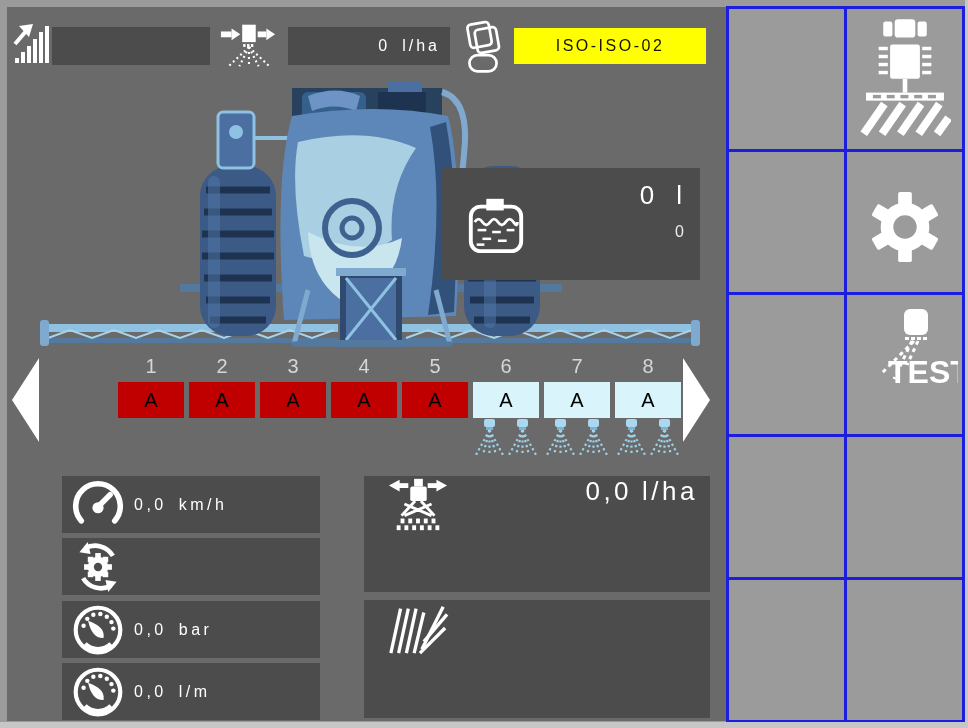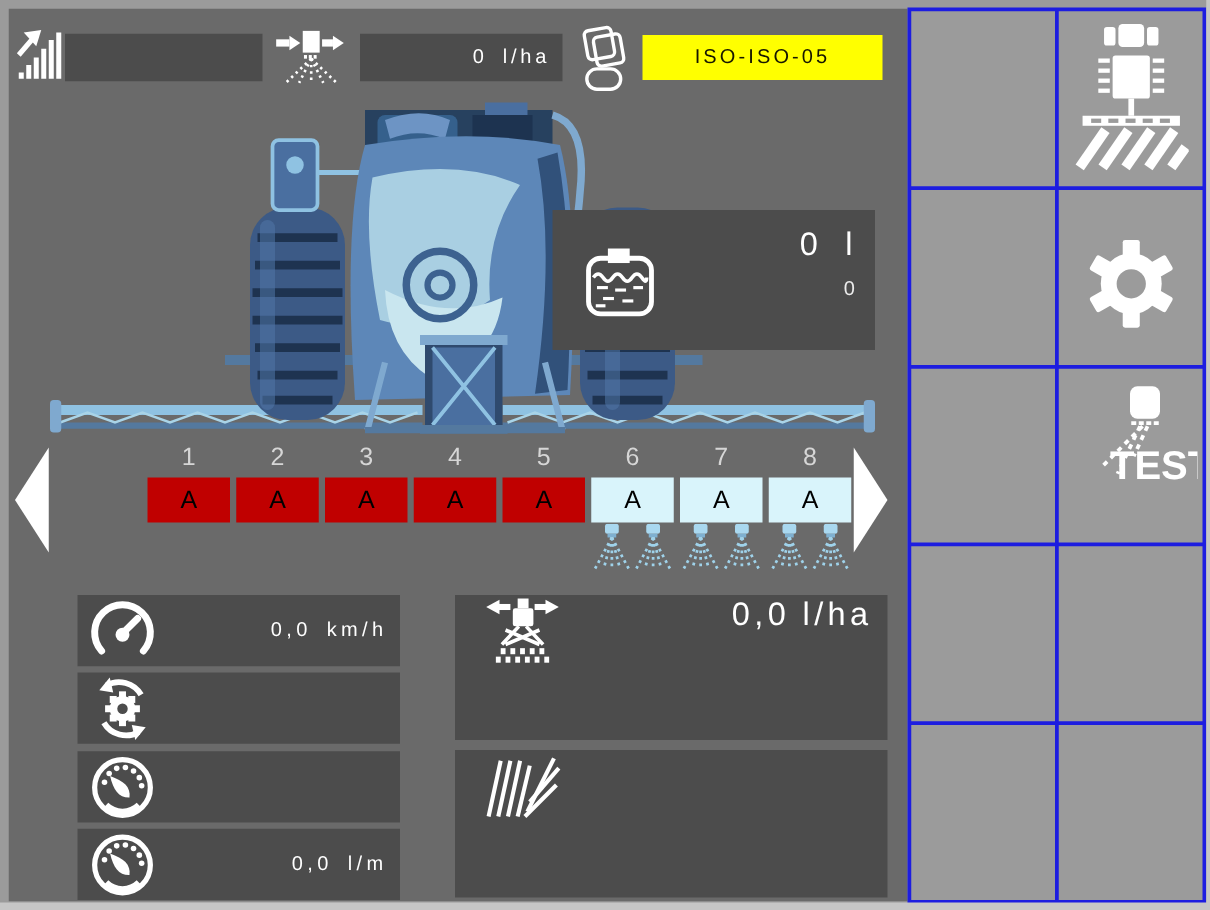--- a/index.html
+++ b/index.html
@@ -38,21 +38,21 @@
            color:#000;font-size:20px;box-sizing:border-box;}
   .sec-box[data-state="section-off"]{background:#c00000;}
   .sec-box[data-state="spraying"]{background:#d9f4fb;}
   .noz{height:38px;margin-top:1px;visibility:hidden;}
   .sec-box[data-state="spraying"] + .noz{visibility:visible;}
 
   
   .gauge{position:absolute;left:55px;width:258px;height:57px;background:#4c4c4c;
          display:flex;align-items:center;}
   .gauge .gicon{width:72px;display:flex;justify-content:center;}
-  .gtext{flex:1;text-align:right;padding-right:10px;color:#fff;font-size:16px;letter-spacing:3.5px;white-space:nowrap;}
+  .gtext{flex:1;text-align:left;padding-right:23px;color:#fff;font-size:16px;letter-spacing:3.5px;white-space:nowrap;}
   .gtext .unit{margin-left:12px;}
 
   
   .total{position:absolute;left:357px;width:346px;background:#4c4c4c;display:flex;align-items:flex-start;}
   .total .ticon{width:108px;display:flex;justify-content:center;}
   .ttext{flex:1;text-align:right;padding-right:12px;color:#fff;font-size:26px;letter-spacing:3.5px;white-space:nowrap;}
   .ttext .unit{margin-left:10px;}
 
   
   .softkeys{position:absolute;left:726px;top:6px;width:239px;height:717px;background:#1d1de0;
@@ -137,21 +137,21 @@
       <svg width="50" height="56" viewBox="0 0 54 62" fill="none" stroke="#fff" stroke-width="3">
         <rect x="12" y="40" width="30" height="18" rx="9"></rect>
         <g transform="rotate(-10 27 22)">
           <rect x="12" y="4" width="24" height="26" rx="4"></rect>
           <rect x="19" y="11" width="24" height="26" rx="4"></rect>
         </g>
       </svg>
     </div>
 
     <div class="badge" style="left:507px;top:21px;width:192px;height:36px;">
-      <span>ISO-ISO-05</span>
+      <span>ISO-ISO-02</span>
     </div>
 
     <svg class="machine" width="660" height="270" viewBox="0 0 660 270">
 
       <rect x="2" y="244" width="296" height="8" fill="#8fc2e2"></rect>
       <rect x="2" y="258" width="296" height="5" fill="#54799f"></rect>
       <path d="M8,258 L30,250 L52,258 L74,250 L96,258 L118,250 L140,258 L162,250 L184,258 L206,250 L228,258 L250,250 L272,258 L294,250" stroke="#a9d4e8" stroke-width="2" fill="none"></path>
       <rect x="0" y="240" width="9" height="26" rx="3" fill="#7fa9cf"></rect>
       <rect x="362" y="244" width="296" height="8" fill="#8fc2e2"></rect>
       <rect x="362" y="258" width="296" height="5" fill="#54799f"></rect>
@@ -373,20 +373,23 @@
             <circle cx="30.5" cy="10.8" r="2.4"></circle>
               <circle cx="37.5" cy="13.8" r="2.4"></circle>
               <circle cx="42.5" cy="19.5" r="2.4"></circle>
             <circle cx="44.5" cy="26.5" r="2.4"></circle>
           </g>
           <g transform="rotate(-42 28 30)">
             <path d="M28,14 C34,25 35,33 28,39 C21,33 22,25 28,14 Z" fill="#fff"></path>
           </g>
           <path d="M14,43 A20,20 0 0 0 42,43" fill="none" stroke="#fff" stroke-width="5"></path>
         </svg>
+      </div>
+      <div class="gtext">
+        <span>0,0</span><span class="unit">bar</span>
       </div>
     </div>
 
     <div class="gauge" style="top:656px;">
       <div class="gicon">
         <svg width="52" height="52" viewBox="0 0 56 56">
           <circle cx="28" cy="28" r="24" fill="none" stroke="#fff" stroke-width="4.5"></circle>
           <g fill="#fff">
             <circle cx="12.5" cy="23.5" r="2.4"></circle>
               <circle cx="16.5" cy="16" r="2.4"></circle>

